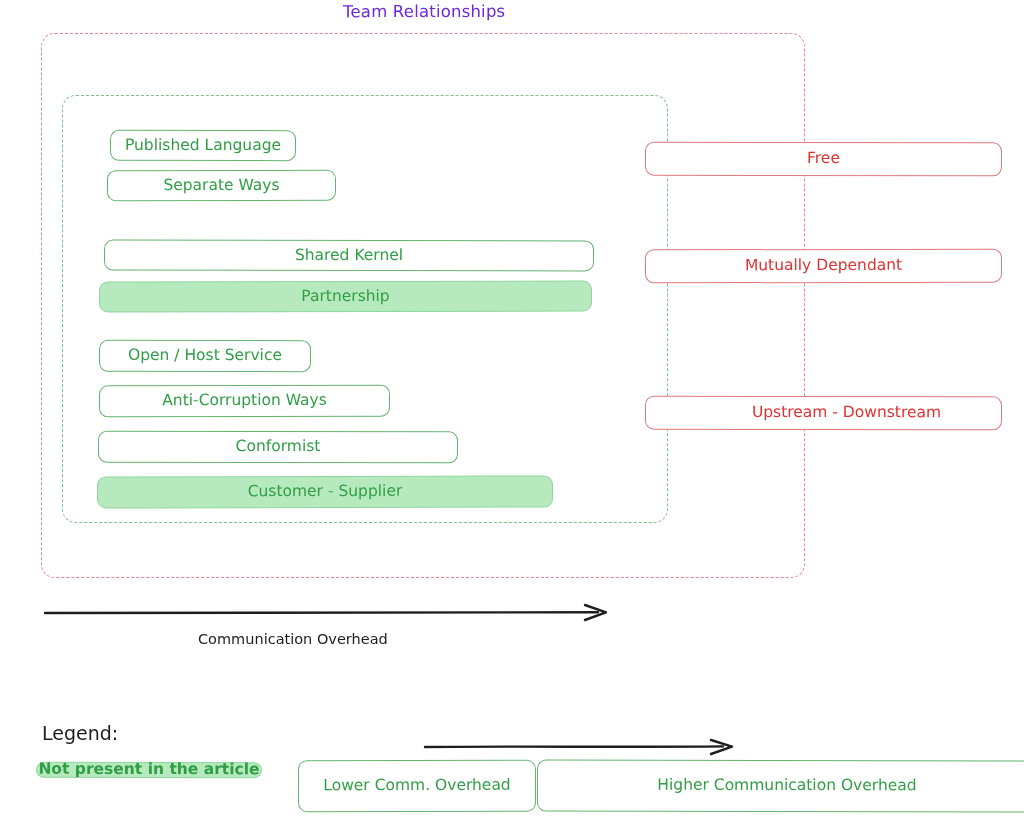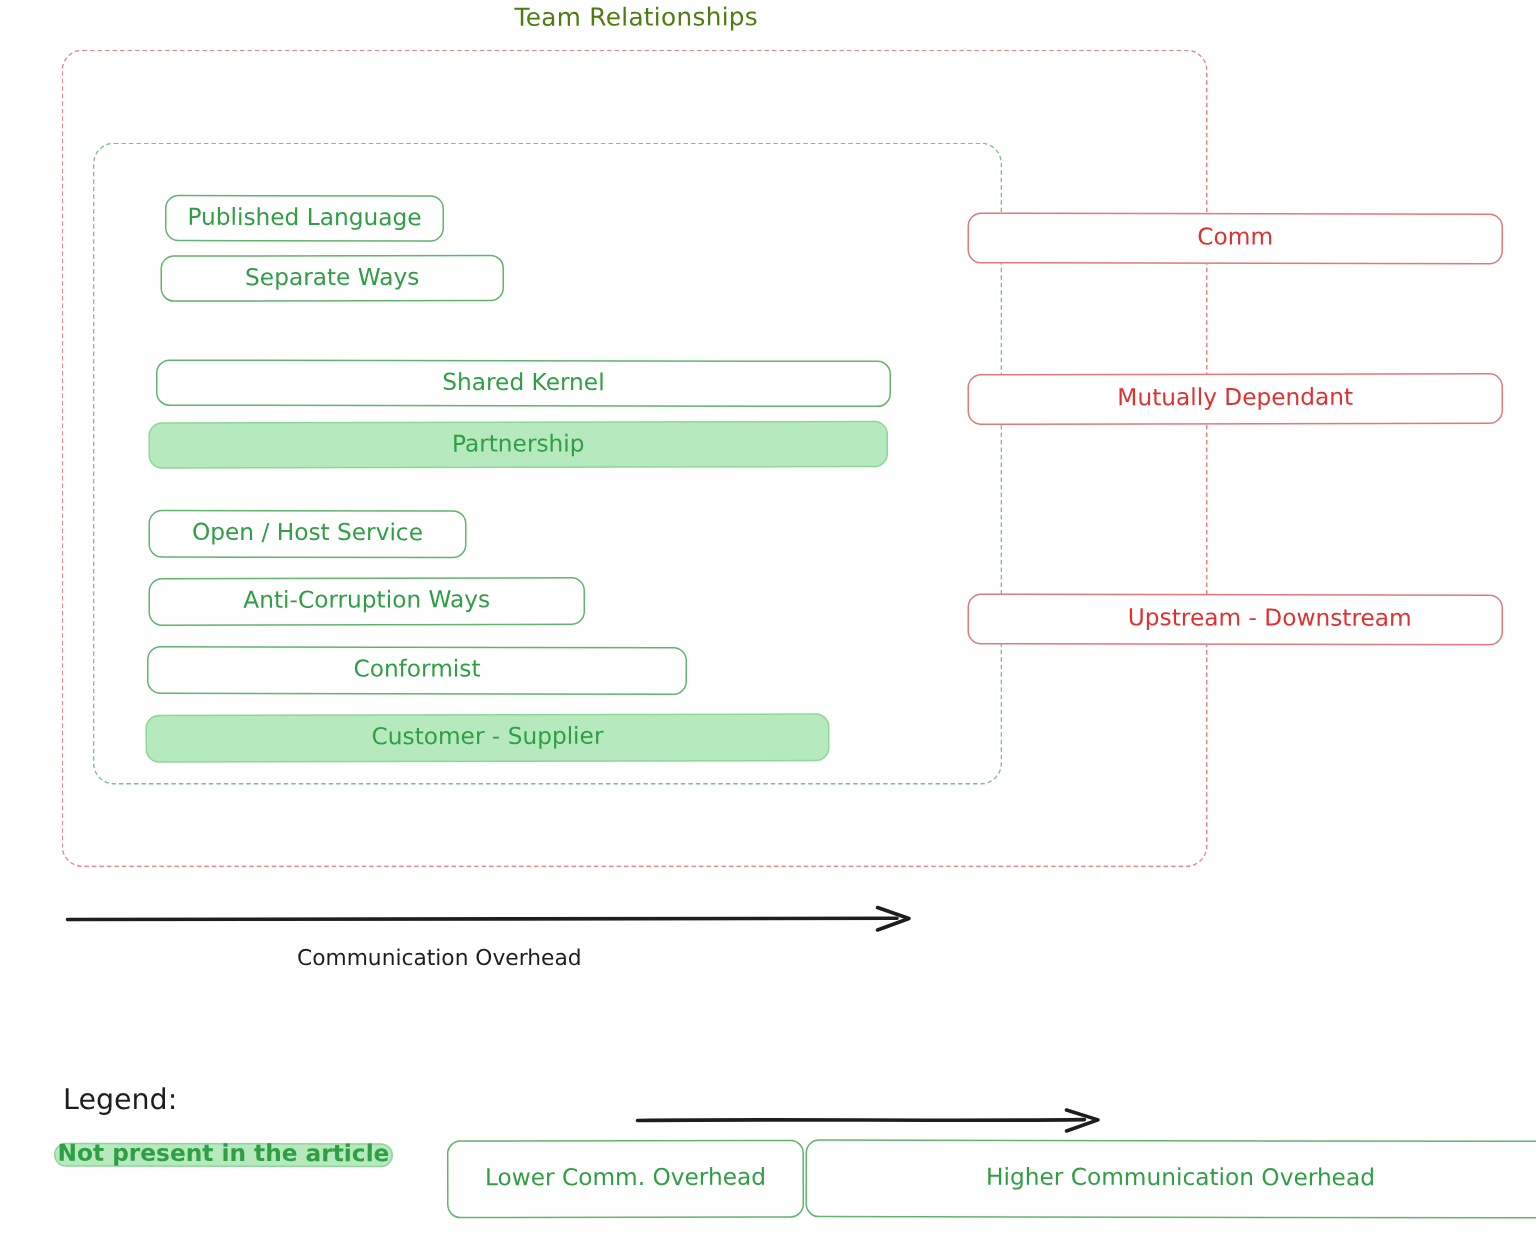--- a/index.html
+++ b/index.html
@@ -31,21 +31,21 @@
   .group-red   { border-color: #e8888a; }
   .group-green { border-color: #7fbf8a; }
 
   
   .caption {
     white-space: nowrap;
     line-height: 1;
     font-size: 16.5px;
     letter-spacing: .2px;
   }
-  .caption-red   { color: #4d7c0f; }
+  .caption-red   { color: #6d28d9; }
   .caption-green { color: #2f9e44; }
 
   
   .pill {
     display: flex;
     align-items: center;
     justify-content: center;
     border-radius: 9px;
     border-width: 1.5px;
     border-style: solid;
@@ -118,21 +118,21 @@
       <div class="abs pill pill-green-outline jitter-b" style="left: 98px; top: 431px; width: 360px; height: 32px;">
         <span>Conformist</span>
       </div>
       <div class="abs pill pill-green-filled jitter-a" style="left: 97px; top: 476px; width: 456px; height: 32px;">
         <span>Customer - Supplier</span>
       </div>
     </div>
 
   <div id="relationships-layer">
       <div class="abs pill pill-red-outline jitter-b" style="left: 645px; top: 142px; width: 357px; height: 34px;">
-        <span>Comm</span>
+        <span>Free</span>
       </div>
       <div class="abs pill pill-red-outline jitter-a" style="left: 645px; top: 249px; width: 357px; height: 34px;">
         <span>Mutually Dependant</span>
       </div>
       <div class="abs pill pill-red-outline jitter-b" style="left: 645px; top: 396px; width: 357px; height: 34px; padding-left: 46px;">
         <span>Upstream - Downstream</span>
       </div>
     </div>
 
   <div class="abs arrow-wrap" style="left:40px; top:598px; width:580px; height:30px;">

